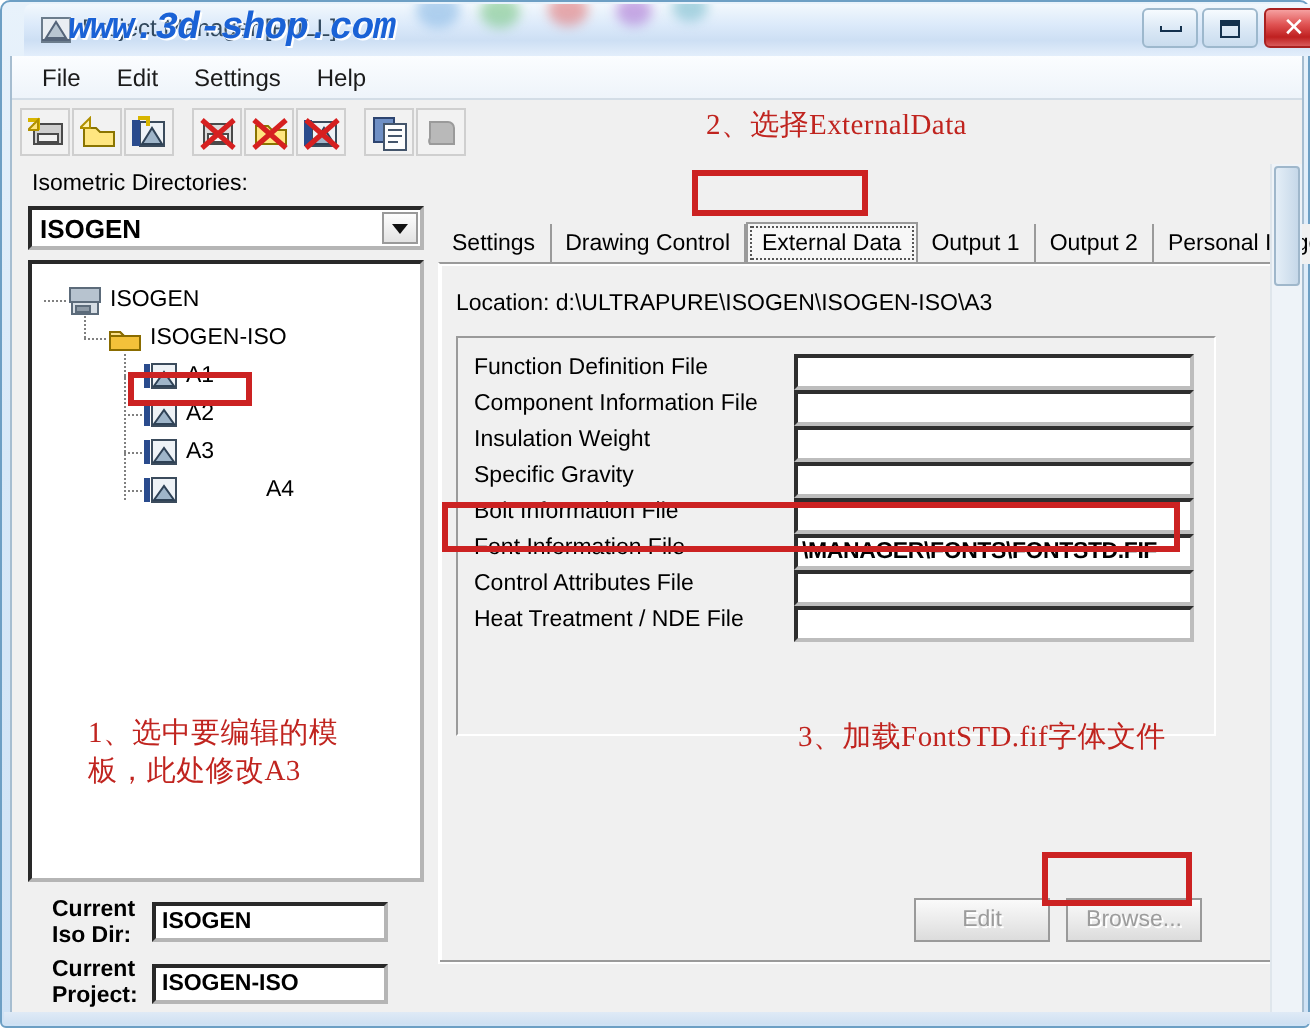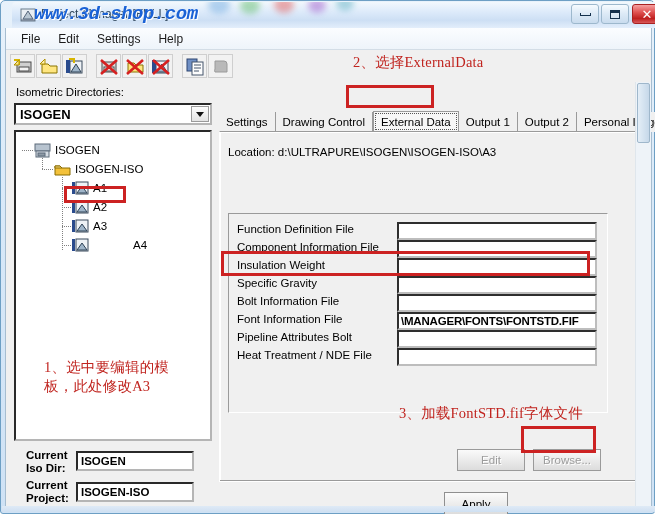--- a/index.html
+++ b/index.html
@@ -215,21 +215,21 @@
     box-shadow: inset -1px -1px 0 #9a9a9a, inset 1px 1px 0 #ffffff;
     border-top: 1px solid #9a9a9a;
   }
   #location {
     position: absolute; left: 8px; top: 14px;
     font-size: 11.5px; color: #000; white-space: nowrap;
   }
   #fieldgroup {
     position: absolute; left: 8px; top: 36px; width: 380px; height: 200px;
     border: 1px solid #9a9a9a;
-    border-bottom-color: #ffffff; border-right-color: #ffffff; margin-top: 45px;
+    border-bottom-color: #ffffff; border-right-color: #ffffff;
   }
   .frow { position: absolute; left: 0; height: 18px; width: 100%; }
   .flabel {
     position: absolute; left: 8px; top: 1px;
     font-size: 11.5px; color: #000; white-space: nowrap;
   }
   .finput {
     position: absolute; left: 168px; top: 0; width: 200px; height: 18px;
     background: #ffffff;
     border: 2px inset #bdbdbd;
@@ -537,37 +537,36 @@
           </div>
           <div class="frow" style="top:80px;">
             <span class="flabel">Bolt Information File</span>
             <span class="finput"></span>
           </div>
           <div class="frow" style="top:98px;">
             <span class="flabel">Font Information File</span>
             <span class="finput fontval">\MANAGER\FONTS\FONTSTD.FIF</span>
           </div>
           <div class="frow" style="top:116px;">
-            <span class="flabel">Pipeline Attributes Bolt</span>
+            <span class="flabel">Control Attributes File</span>
             <span class="finput"></span>
           </div>
           <div class="frow" style="top:134px;">
             <span class="flabel">Heat Treatment / NDE File</span>
             <span class="finput"></span>
           </div>
 
           <div id="anno3">3、加载FontSTD.fif字体文件</div>
         </div>
 
         <div class="dlgbtn disabled" id="btn-edit">Edit</div>
         <div class="dlgbtn disabled" id="btn-browse">Browse...</div>
       </div>
     </div>
 
-    <div id="btn-apply">Apply</div>
     <div id="btn-cancel">Cancel</div>
 
     <div id="vscroll">
       <div class="thumb"></div>
     </div>
   </div>
 
   <div id="anno2">2、选择ExternalData</div>
 
   <div class="redbox" id="redbox-a3"></div>

